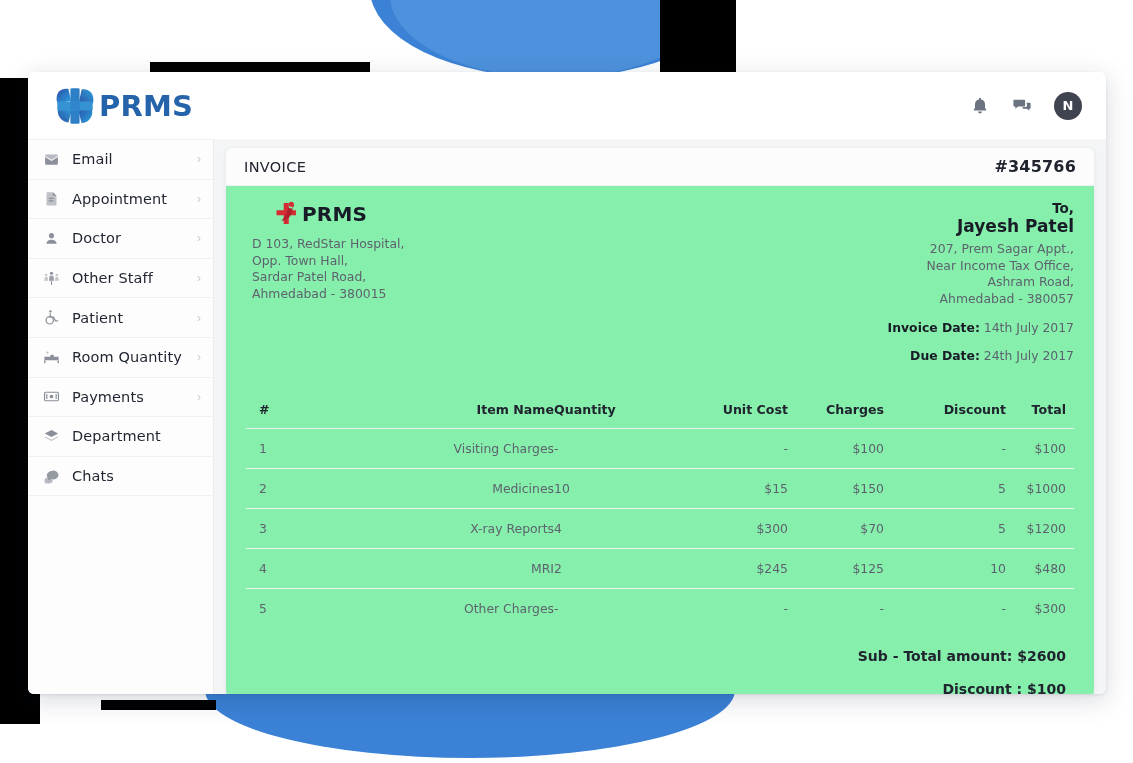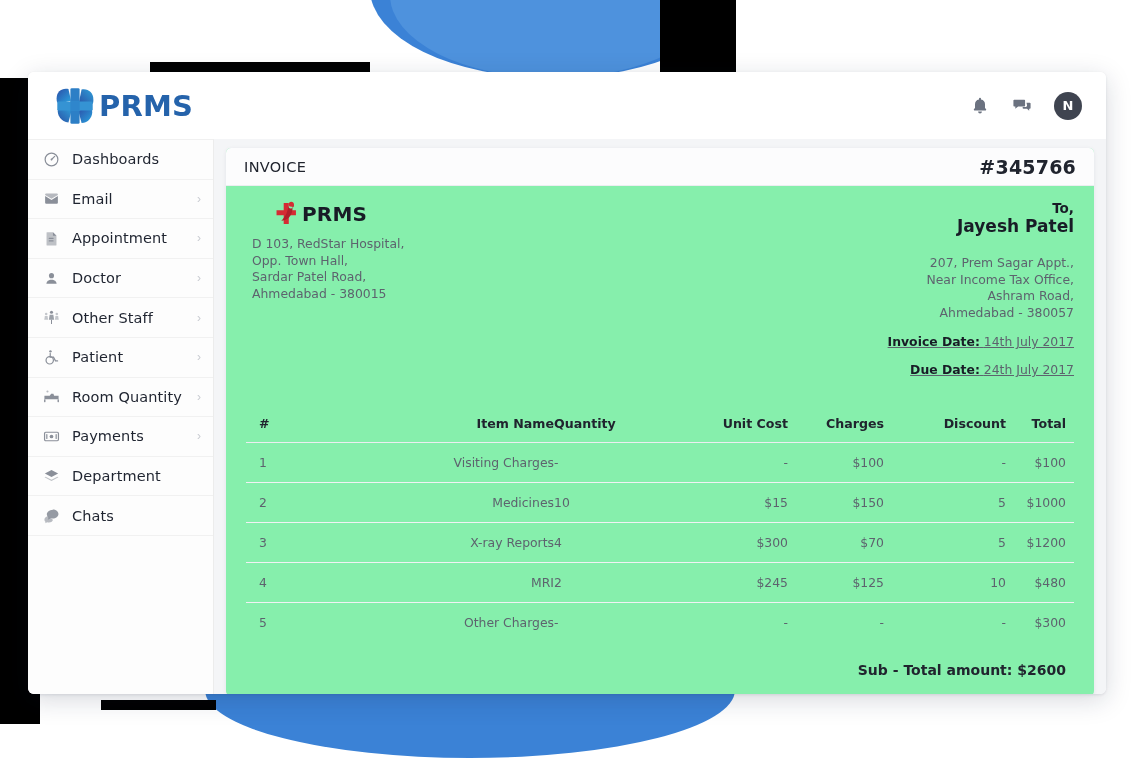--- a/index.html
+++ b/index.html
@@ -198,21 +198,21 @@
     display: flex; align-items: center; justify-content: space-between;
     padding: 0 18px;
     border-bottom: 1px solid #eceef1;
     background: #fcfcfd;
   }
   .card-head-title {
     font-size: 14.5px; color: #20242e; letter-spacing: .35px;
     font-family: "DejaVu Sans", sans-serif;
   }
   .card-head-no {
-    font-size: 19px; color: #20242e; font-weight: 600; letter-spacing: .2px;
+    font-size: 16px; color: #20242e; font-weight: 600; letter-spacing: .2px;
     font-family: "DejaVu Sans", sans-serif;
   }
 
   .addr-row {
     display: flex; justify-content: space-between;
     padding: 14px 20px 0 20px;
   }
   .addr-left { padding-left: 6px; }
   .inv-logo { display: flex; align-items: center; gap: 1px; margin-bottom: 9px; margin-left: 22px; }
   .inv-logo-mark { width: 27px; height: 27px; display:block; }
@@ -223,27 +223,26 @@
   .addr-line {
     font-size: 12.4px; color: #5d636e; line-height: 16.6px;
     font-family: "DejaVu Sans", sans-serif;
   }
   .addr-right { text-align: right; }
   .to-label {
     font-size: 13.5px; font-weight: 700; color: #181c26;
     font-family: "DejaVu Sans", sans-serif;
   }
   .to-name {
-    font-size: 17px; font-weight: 700; color: #181c26; margin-bottom: 19px;
+    font-size: 17px; font-weight: 700; color: #181c26; margin-bottom: 5px;
     font-family: "DejaVu Sans", sans-serif;
   }
   .meta-line {
     font-size: 12.4px; color: #5d636e; margin-top: 13px;
     font-family: "DejaVu Sans", sans-serif;
-    text-decoration: underline;
   }
   .meta-line b { color: #181c26; font-weight: 700; }
 
   
   .inv-table {
     width: 828px;
     margin: 30px 20px 0 20px;
     border-collapse: collapse;
   }
   .inv-table th {
@@ -331,30 +330,20 @@
           <path d="M2.6 4.4h12.2a.9.9 0 0 1 .9.9v6.3a.9.9 0 0 1-.9.9H7.3L4 15.3v-2.8H2.6a.9.9 0 0 1-.9-.9V5.3a.9.9 0 0 1 .9-.9z"></path>
           <path d="M17.4 8.2h4a.9.9 0 0 1 .9.9v5.2a.9.9 0 0 1-.9.9h-.8v2.4l-2.6-2.4h-4.3a.9.9 0 0 1-.9-.9v-1.2h3.7a1.6 1.6 0 0 0 1.6-1.6z"></path>
         </svg>
         <div class="avatar">
           <span>N</span>
         </div>
       </div>
     </div>
 
     <div id="sidebar">
-        <div class="nav-item">
-          <span class="nav-ico">
-            <svg viewBox="0 0 24 24" fill="none" stroke="currentColor" stroke-width="1.7">
-              <circle cx="12" cy="12" r="9"></circle>
-              <path d="M12 12l4.5-4.5" stroke-linecap="round"></path>
-              <circle cx="12" cy="12" r="1.3" fill="currentColor" stroke="none"></circle>
-            </svg>
-          </span>
-          <span class="nav-label">Dashboards</span>
-        </div>
         <div class="nav-item">
           <span class="nav-ico">
             <svg viewBox="0 0 24 24" fill="currentColor">
               <path d="M3 8.5l9 5.5 9-5.5V18a1.5 1.5 0 0 1-1.5 1.5h-15A1.5 1.5 0 0 1 3 18z"></path>
               <path d="M4.5 5h15A1.5 1.5 0 0 1 21 6.5v.4l-9 5.4-9-5.4v-.4A1.5 1.5 0 0 1 4.5 5z" opacity=".62"></path>
             </svg>
           </span>
           <span class="nav-label">Email</span>
           <span class="nav-chev">›</span>
         </div>

